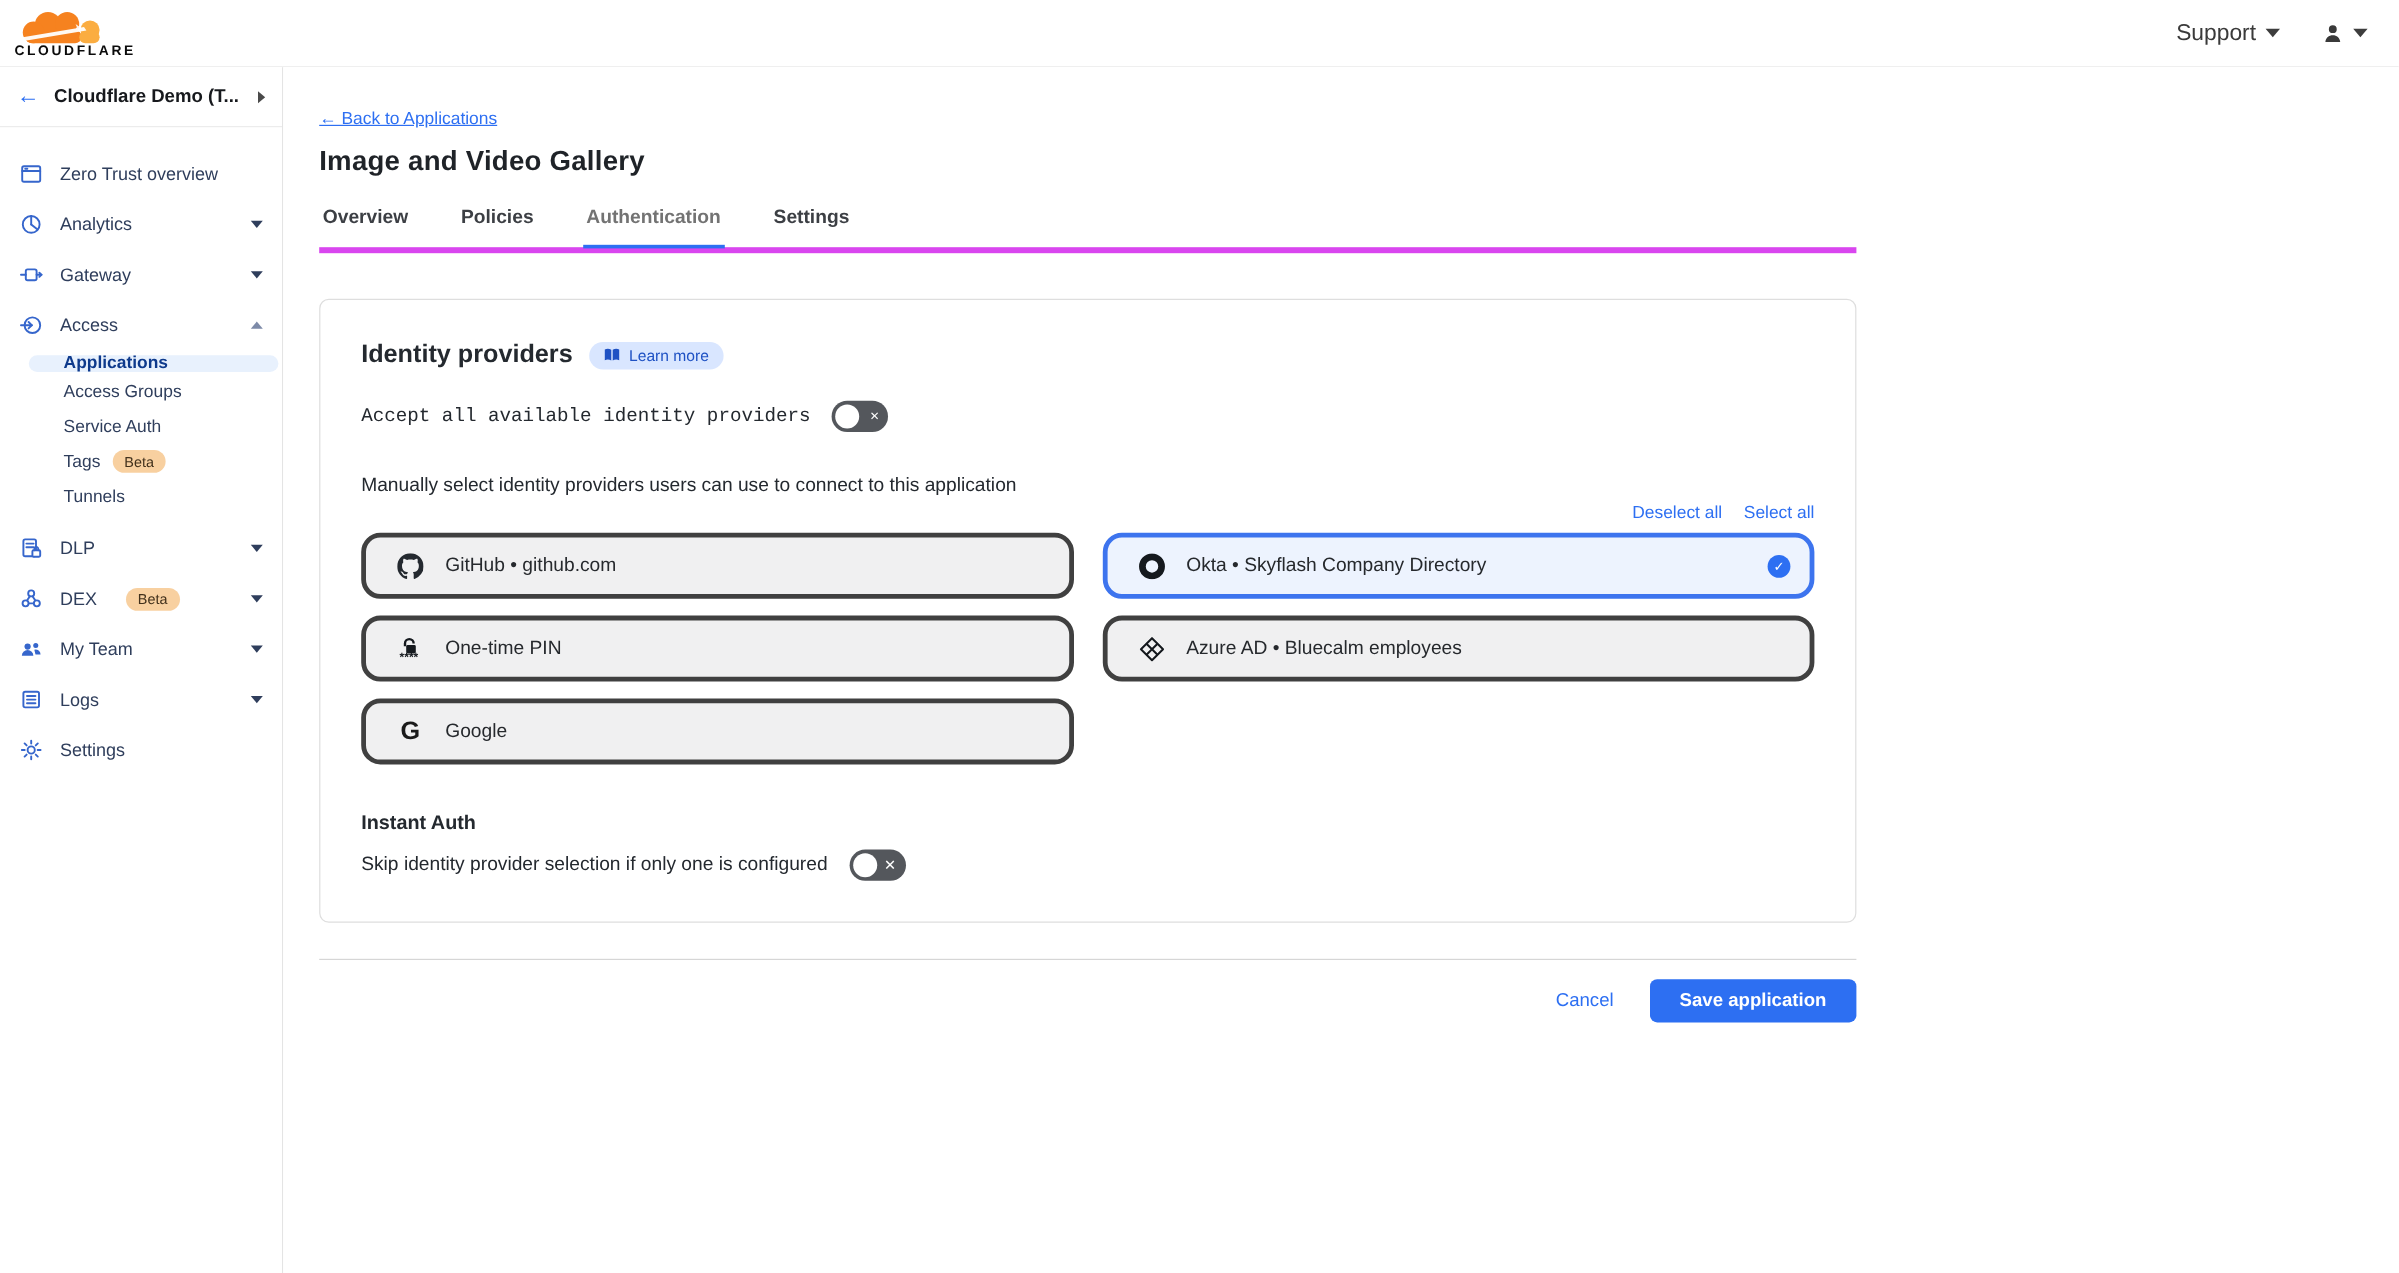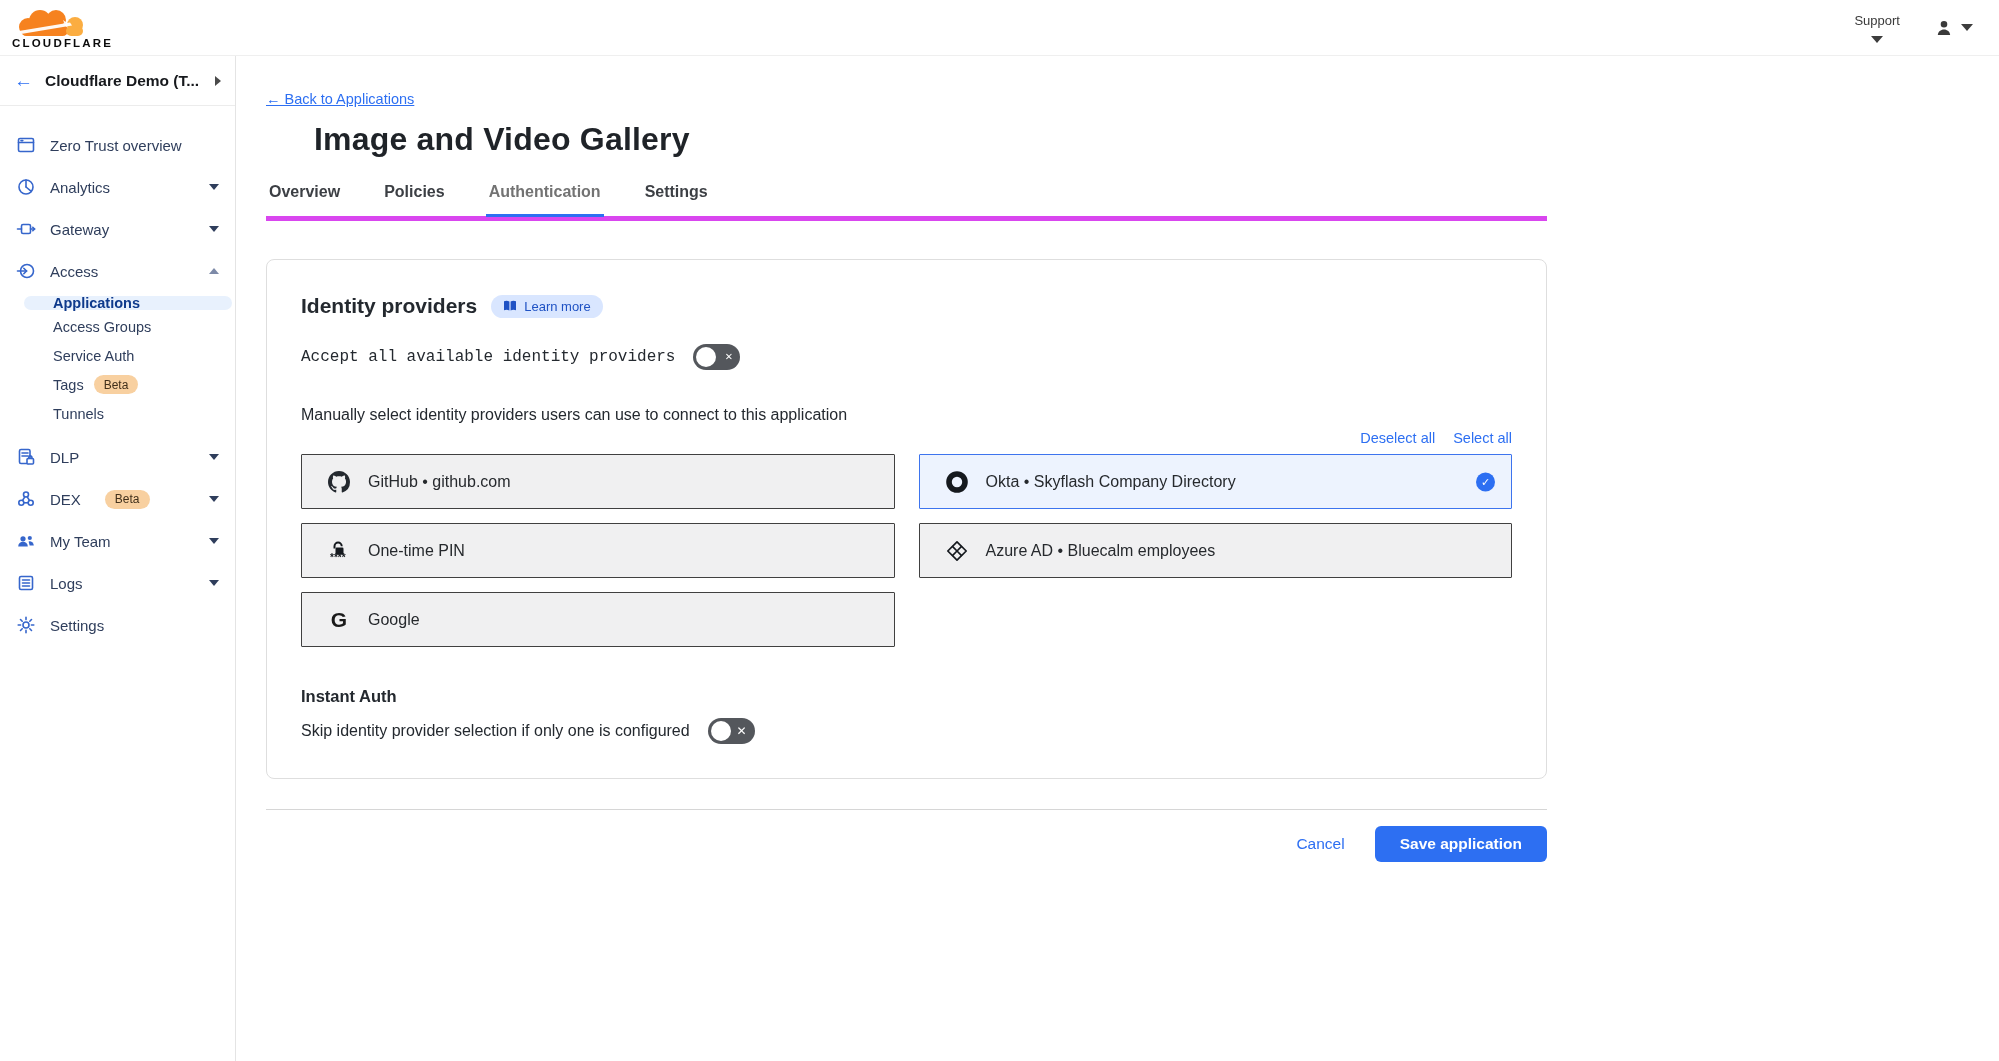--- a/index.html
+++ b/index.html
@@ -5,21 +5,21 @@
   * { margin:0; padding:0; box-sizing:border-box; }
   html,body { width:1999px; height:1061px; background:#fff; overflow:hidden;
     font-family:"Liberation Sans", sans-serif; color:#24292f; }
 
   
   .topbar { height:56px; display:flex; align-items:center; justify-content:space-between;
     padding:0 26px 0 12px; border-bottom:1px solid #efefef; background:#fff; }
   .brand { display:flex; flex-direction:column; align-items:center; line-height:1; padding-top:2px; }
   .brand-word { font-size:11.5px; font-weight:bold; letter-spacing:2.2px; color:#0b0b0b; margin-top:1px; }
   .topbar-right { display:flex; align-items:center; gap:34px; }
-  .support { display:flex; align-items:center; gap:8px; font-size:13px; color:#3a3a3a; cursor:pointer;flex-direction:column; }
+  .support { display:flex; align-items:center; gap:8px; font-size:19px; color:#3a3a3a; cursor:pointer; }
   .user-menu { display:flex; align-items:center; gap:7px; cursor:pointer; }
   .caret-down { width:0; height:0; border-left:6px solid transparent; border-right:6px solid transparent;
     border-top:7px solid #3d3d3d; }
   .caret-down.small { border-left-width:5px; border-right-width:5px; border-top-width:6px; border-top-color:#2f3e5c; }
   .caret-up.small { width:0; height:0; border-left:5px solid transparent; border-right:5px solid transparent;
     border-bottom:6px solid #7d8aa8; }
   .caret-right { width:0; height:0; border-top:5px solid transparent; border-bottom:5px solid transparent;
     border-left:6px solid #4a4a4a; }
 
   
@@ -38,21 +38,21 @@
     color:#2f3e5c; cursor:pointer; }
   .sub-item.active-pill { height:14px; margin:4px 3px 2px 24px; padding-left:29px; border-radius:16px;
     background:#e8f1fd; color:#0e3a8c; font-weight:bold; }
   .beta-badge { margin-left:10px; background:#f8d0a0; color:#41301b; font-size:12px;
     padding:2.5px 10px; border-radius:10px; }
 
   
   .main { position:absolute; left:236px; top:56px; right:0; bottom:0; padding:34px 0 0 30px; background:#fff; }
   .content { width:1281px; }
   .back-link { font-size:14.5px; color:#2d6ff2; text-decoration:underline; cursor:pointer; display:inline-block; }
-  .page-title { font-size:32px; font-weight:bold; color:#1f2328; margin-top:13px; letter-spacing:.2px;margin-left:48px; }
+  .page-title { font-size:23px; font-weight:bold; color:#1f2328; margin-top:13px; letter-spacing:.2px; }
   .tabs { display:flex; gap:38px; margin-top:25px; border-bottom:5px solid #d946ef; }
   .tab { font-size:16px; font-weight:bold; color:#3c3f44; padding:0 3px 13px 3px; cursor:pointer;
     border-bottom:3px solid transparent; margin-bottom:-1px; }
   .tab.active { color:#737373; border-bottom-color:#2d6ff2; }
 
   .card { margin-top:38px; border:1px solid #dedede; border-radius:8px; background:#fff; padding:34px; }
   .card-head { display:flex; align-items:center; gap:14px; }
   .card-title { font-size:21px; font-weight:bold; color:#24292f; }
   .learn-more { display:flex; align-items:center; gap:7px; background:#d9e6ff; color:#1f52c4;
     font-size:13px; padding:4px 12px; border-radius:13px; cursor:pointer; }
@@ -64,21 +64,21 @@
     cursor:pointer; flex:0 0 47px; }
   .toggle .knob { position:absolute; left:3px; top:3px; width:20px; height:20px; border-radius:50%; background:#fff; }
   .toggle .xmark { position:absolute; right:8px; top:50%; transform:translateY(-50%); color:#fff;
     font-size:12px; line-height:1; }
 
   .manual-label { margin-top:36px; font-size:16px; color:#24292f; }
   .select-links { display:flex; justify-content:flex-end; gap:18px; margin-top:6px; }
   .select-links span { font-size:14.5px; color:#2d6ff2; cursor:pointer; }
 
   .idp-grid { display:grid; grid-template-columns:1fr 1fr; column-gap:24px; row-gap:14px; margin-top:8px; }
-  .idp-tile { height:55px; background:#f0f0f1; border:1px solid #404040; border-radius:1px;
+  .idp-tile { height:55px; background:#f0f0f1; border:4px solid #404040; border-radius:16px;
     display:flex; align-items:center; gap:18px; padding:0 26px; font-size:16px; color:#26292d;
     cursor:pointer; position:relative; }
   .idp-tile.selected { background:#edf3fe; border-color:#3d74ee; }
   .idp-icon { width:22px; height:22px; flex:0 0 22px; display:flex; align-items:center; justify-content:center; }
   .g-letter { font-size:21px; font-weight:bold; color:#1a1a1a; line-height:1; }
   .check-circle { position:absolute; right:16px; top:50%; transform:translateY(-50%);
     width:19px; height:19px; border-radius:50%; background:#2d6ff2; color:#fff; font-size:11px;
     display:flex; align-items:center; justify-content:center; }
 
   .instant-head { margin-top:40px; font-size:16.5px; font-weight:bold; color:#24292f; }

